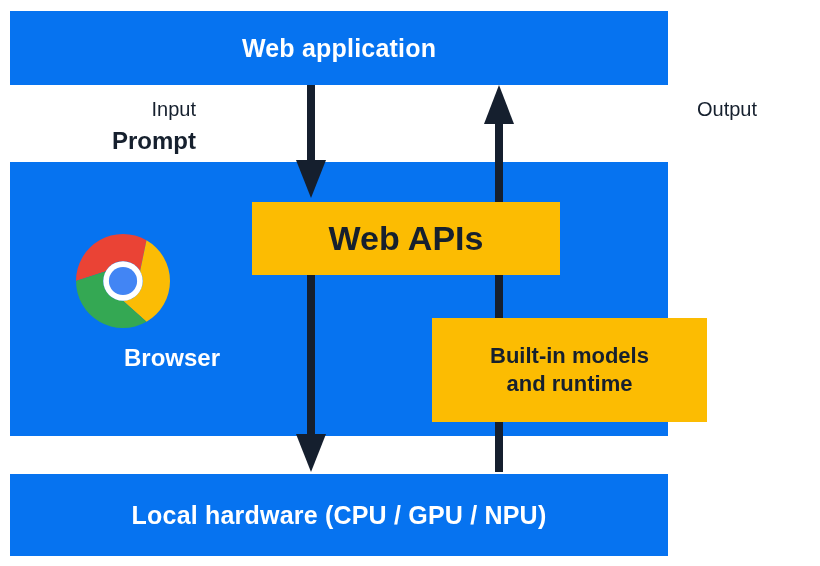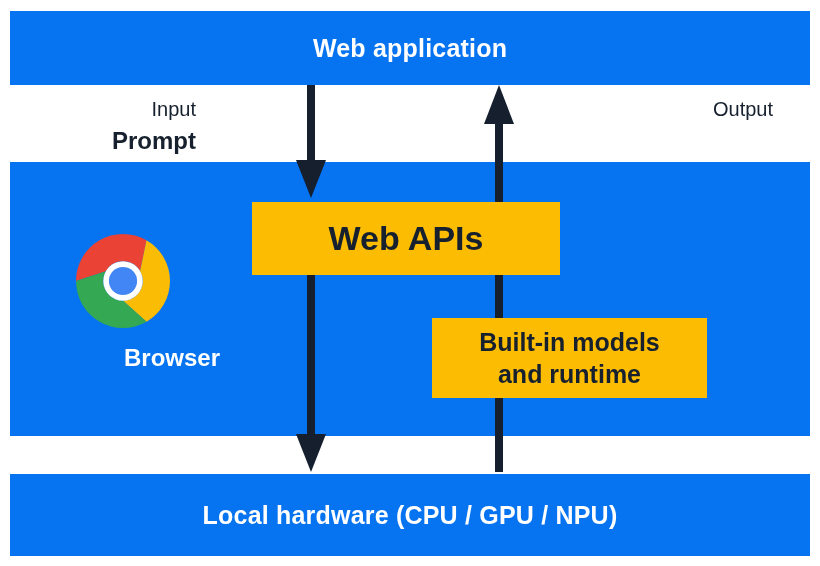--- a/index.html
+++ b/index.html
@@ -5,33 +5,33 @@
   html, body { margin: 0; padding: 0; background: #ffffff; }
   .canvas {
     position: relative;
     width: 820px; height: 566px;
     background: #ffffff;
     overflow: hidden;
     font-family: "Liberation Sans", sans-serif;
   }
   .bar {
     position: absolute;
-    left: 10px; width: 800px;
+    left: 10px; width: 658px;
     background: #0673f0;
     display: flex; align-items: center; justify-content: center;
   }
   .top-bar    { top: 11px;  height: 74px; }
   .middle-bar { top: 162px; height: 274px; }
   .bottom-bar { top: 474px; height: 82px; text-align: right; }
   .bar-label {
     color: #ffffff; font-weight: 700; font-size: 25px; letter-spacing: 0.2px;
   }
   .io-block { position: absolute; top: 96px; color: #16202e; line-height: 1.3; }
   .input-block  { left: 112px; text-align: right; }
-  .output-block { right: 47px; text-align: center; }
+  .output-block { right: 63px; text-align: center; }
   .io-title { font-size: 20px; font-weight: 400; }
   .io-value { font-size: 24px; font-weight: 700; margin-top: 3px; }
 
   .arrow-line {
     position: absolute; width: 8px; background: #151f2e;
   }
   .arrow-head {
     position: absolute; width: 0; height: 0;
     border-left: 15px solid transparent;
     border-right: 15px solid transparent;
@@ -40,21 +40,21 @@
   .head-up   { border-bottom: 39px solid #151f2e; }
 
   .yellow-box {
     position: absolute;
     background: #fcbc02;
     display: flex; flex-direction: column;
     align-items: center; justify-content: center;
     color: #16202e; font-weight: 700; text-align: center;
   }
   .web-apis-box { left: 252px; top: 202px; width: 308px; height: 73px; font-size: 34px; }
-  .builtin-box  { left: 432px; top: 318px; width: 275px; height: 80px; font-size: 25px; line-height: 1.28; }
+  .builtin-box  { left: 432px; top: 318px; width: 275px; height: 104px; font-size: 22px; line-height: 1.28; }
 
   .chrome-logo { position: absolute; left: 76px; top: 234px; width: 94px; height: 94px; }
   .browser-label {
     position: absolute; left: 76px; top: 344px; width: 94px;
     text-align: center; color: #ffffff; font-weight: 700; font-size: 24px; margin-left: 48px;
   }
 </style>
 </head>
 <body>
 

